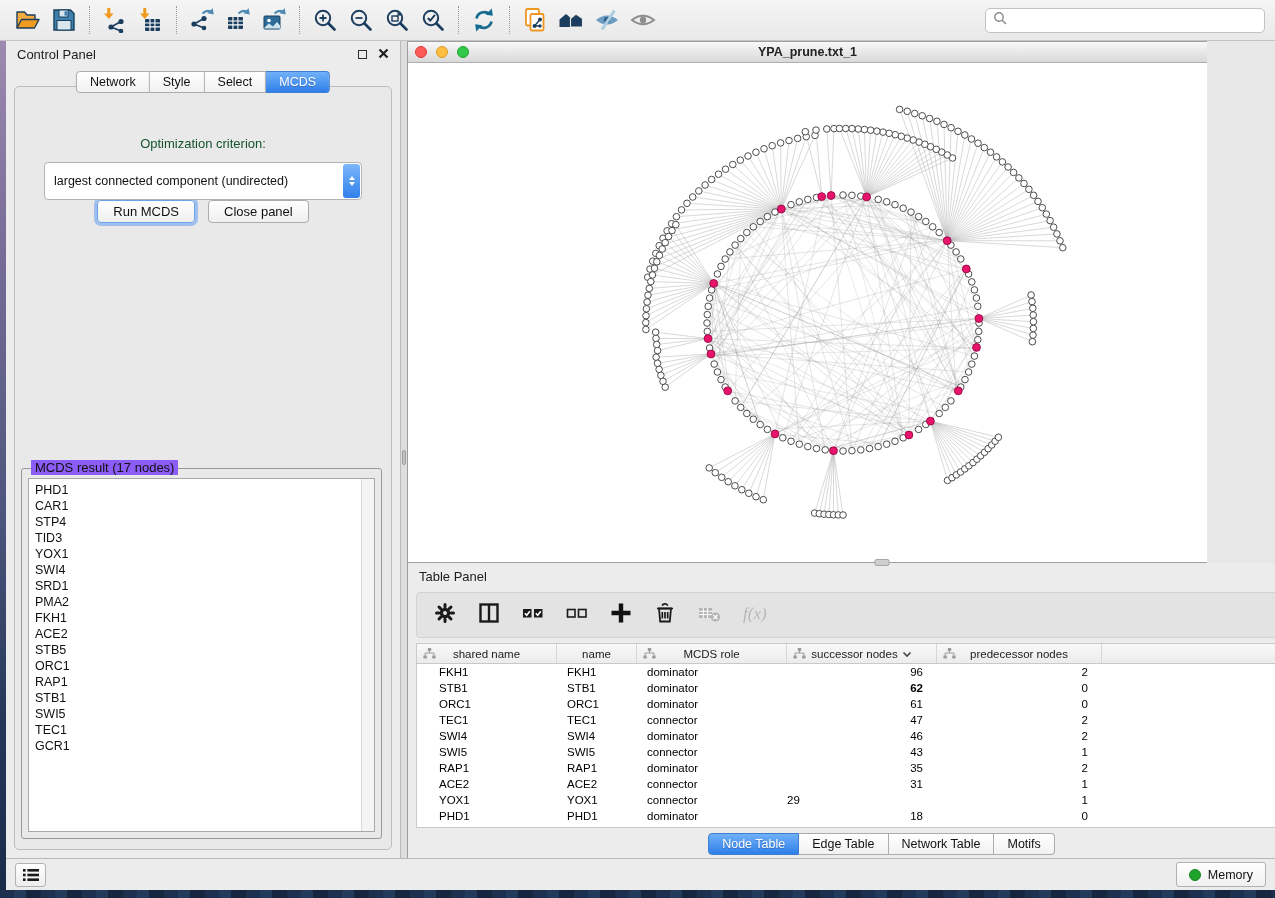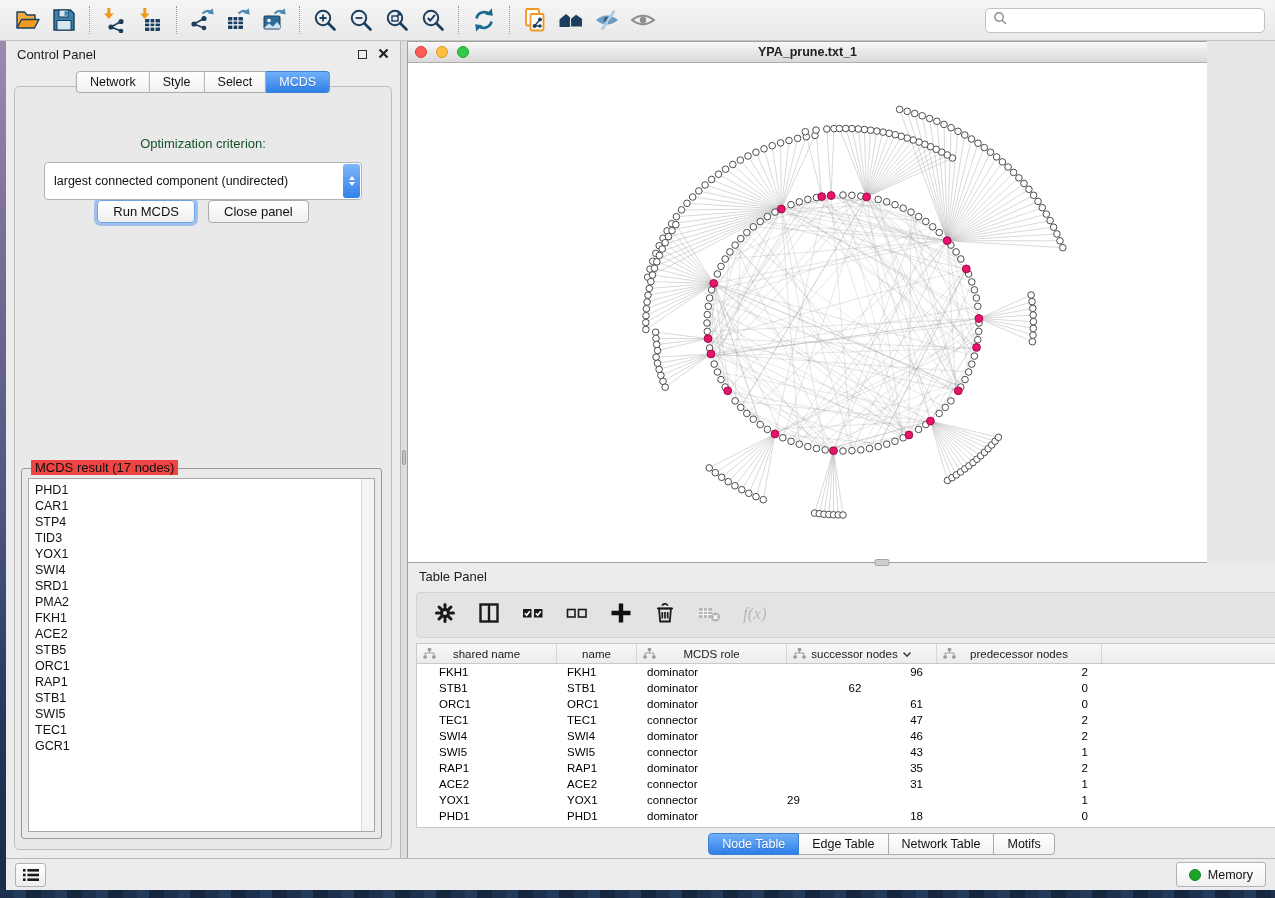--- a/index.html
+++ b/index.html
@@ -46,21 +46,21 @@
       background:linear-gradient(#7db7fa,#3180ec);display:flex;flex-direction:column;
       align-items:center;justify-content:center;gap:2px;}
   .tri-up{width:0;height:0;border-left:3.5px solid transparent;border-right:3.5px solid transparent;border-bottom:4px solid #fff;}
   .tri-dn{width:0;height:0;border-left:3.5px solid transparent;border-right:3.5px solid transparent;border-top:4px solid #fff;}
   .btn-row{display:flex;justify-content:center;gap:13px;margin-top:0;}
   .btn{background:linear-gradient(#ffffff,#efefef);border:1px solid #ababab;border-radius:4px;
       font-size:13px;font-family:inherit;padding:3px 15px;color:#111;}
   .btn.focused{box-shadow:0 0 0 3px rgba(110,165,240,.6);border-color:#6ba3e8;}
   .result-group{position:absolute;left:6px;right:9px;top:381px;height:371px;
       border:1px solid #989898;border-radius:3px;}
-  .result-legend{position:absolute;top:-9px;left:9px;background:#ef4444;padding:0 4px;font-size:13px;}
+  .result-legend{position:absolute;top:-9px;left:9px;background:#8b5cf6;padding:0 4px;font-size:13px;}
   .listbox{position:absolute;left:6px;right:6px;top:9px;bottom:6px;background:#fff;
       border:1px solid #a8a8a8;font-size:12.5px;line-height:16px;padding:3px 0 0 6px;overflow:hidden;}
   .list-scroll{position:absolute;right:0;top:0;bottom:0;width:13px;background:#f4f4f4;border-left:1px solid #d8d8d8;}
   
   .splitter-v{position:absolute;left:401px;top:41px;width:6px;height:817px;background:#dedede;}
   .grip-v{position:absolute;left:1px;top:409px;width:4px;height:15px;background:#c3c3c3;border:1px solid #9d9d9d;border-radius:2px;}
   .grip-h{position:absolute;left:50%;transform:translateX(-50%);top:-4px;width:15px;height:7px;
       background:#cfcfcf;border:1px solid #a5a5a5;border-radius:2px;z-index:5;}
   
   .network-panel{position:absolute;left:407px;top:41px;width:800px;height:522px;background:#fff;
@@ -1054,21 +1054,21 @@
             <div class="nt-cell" style="width: 140px; padding-left: 22px;">FKH1</div>
             <div class="nt-cell" style="width: 80px; padding-left: 10px;">FKH1</div>
             <div class="nt-cell" style="width: 150px; padding-left: 10px;">dominator</div>
             <div class="nt-cell" style="width: 150px; text-align: right; padding-right: 14px;">96</div>
             <div class="nt-cell" style="width: 165px; text-align: right; padding-right: 14px;">2</div>
           </div>
           <div class="nt-row">
             <div class="nt-cell" style="width: 140px; padding-left: 22px;">STB1</div>
             <div class="nt-cell" style="width: 80px; padding-left: 10px;">STB1</div>
             <div class="nt-cell" style="width: 150px; padding-left: 10px;">dominator</div>
-            <div class="nt-cell" style="width: 150px; text-align: center; padding-right: 14px;">62</div>
+            <div class="nt-cell" style="width: 150px; text-align: right; padding-right: 14px; font-weight: bold;">62</div>
             <div class="nt-cell" style="width: 165px; text-align: right; padding-right: 14px;">0</div>
           </div>
           <div class="nt-row">
             <div class="nt-cell" style="width: 140px; padding-left: 22px;">ORC1</div>
             <div class="nt-cell" style="width: 80px; padding-left: 10px;">ORC1</div>
             <div class="nt-cell" style="width: 150px; padding-left: 10px;">dominator</div>
             <div class="nt-cell" style="width: 150px; text-align: right; padding-right: 14px;">61</div>
             <div class="nt-cell" style="width: 165px; text-align: right; padding-right: 14px;">0</div>
           </div>
           <div class="nt-row">

